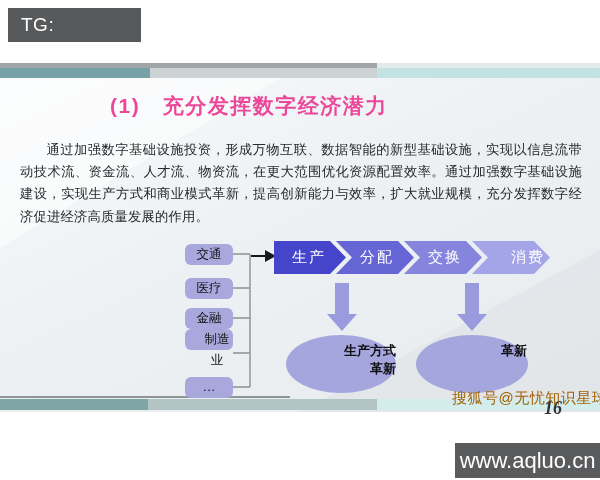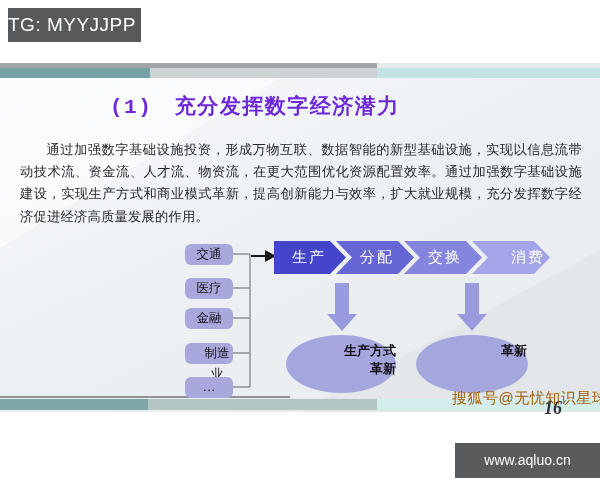--- a/index.html
+++ b/index.html
@@ -10,21 +10,21 @@
     background:#ffffff;
     font-family:"Liberation Sans", sans-serif;
     overflow:hidden;
   }
   .abs { position:absolute; }
 
   
   .tg-badge {
     left:8px; top:8px; width:133px; height:34px;
     background:#58595b; color:#fff;
-    font-size:19px; line-height:34px; 
+    font-size:19px; line-height:34px; padding-left:13px;
     letter-spacing:0.5px;
   }
 
   
   .slide {
     left:0; top:63px; width:600px; height:349px;
     background:linear-gradient(155deg,#f8fafb 0%,#eef1f4 45%,#e7ebee 100%);
   }
   .poly1 { left:0; top:78px; width:280px; height:200px;
     background:rgba(255,255,255,0.55);
@@ -40,23 +40,23 @@
   .ts2a { left:0;   top:68px;  width:150px; height:10px; background:#76a1a7; }
   .ts2b { left:150px;top:68px; width:227px; height:10px; background:#cdd3d5; }
   .ts2c { left:377px;top:68px; width:223px; height:10px; background:#c3e3e3; }
   .bs0  { left:0;   top:396px; width:290px; height:2px;  background:#8f9597; }
   .bs1  { left:0;   top:399px; width:148px; height:11px; background:#7ea6a6; }
   .bs2  { left:148px;top:399px; width:229px; height:11px; background:#b2c4c4; }
   .bs3  { left:377px;top:399px; width:223px; height:11px; background:#d3eded; }
 
   .slide-title {
     left:110px; top:92px; width:420px;
-    color:#6d28d9; font-size:21px; font-weight:bold;
+    color:#ec4899; font-size:21px; font-weight:bold;
     letter-spacing:1.5px;
-    font-family:Liberation Mono, monospace;
+    font-family:Liberation Sans, sans-serif;
   }
   .slide-paragraph {
     left:20px; top:139px; width:562px;
     font-family:"Liberation Serif", serif;
     font-size:13.3px; line-height:22.2px;
     color:#26292d; text-align:justify; text-indent:2em;
     letter-spacing:0.2px;
   }
 
   
@@ -88,21 +88,21 @@
   }
   .page-number {
     left:544px; top:398px;
     font-family:"Liberation Serif", serif;
     font-style:italic; font-weight:bold;
     font-size:18px; color:#2f3438;
   }
   .site-badge {
     left:455px; top:443px; width:145px; height:35px;
     background:#5a5b5d; color:#fff;
-    font-size:14px; line-height:35px; text-align:center;
+    font-size:22px; line-height:35px; text-align:center;
   }
 
   svg.diagram { position:absolute; left:0; top:0; pointer-events:none; }
 </style>
 </head>
 <body>
 
 <div class="abs tg-badge">TG: MYYJJPP</div>
 
 <div class="abs slide">
@@ -135,21 +135,21 @@
   <polygon points="472,241 534,241 550,257.5 534,274 472,274 488,257.5" fill="#a4a4e8"></polygon>
   <polygon points="335,283 349,283 349,314 357,314 342,331 327,314 335,314" fill="#9a9ade"></polygon>
   <polygon points="465,283 479,283 479,314 487,314 472,331 457,314 465,314" fill="#9a9ade"></polygon>
   <ellipse cx="341" cy="364" rx="55" ry="29" fill="#a6a6de"></ellipse>
   <ellipse cx="472" cy="364" rx="56" ry="29" fill="#a6a6de"></ellipse>
 </svg>
 
 <div class="abs sector-box" style="top:244px;">交通</div>
 <div class="abs sector-box" style="top:278px;">医疗</div>
 <div class="abs sector-box" style="top:308px;">金融</div>
-<div class="abs sector-box" style="top:343px;padding-left:16px;">制造业</div>
+<div class="abs sector-box" style="top:329px;padding-left:16px;">制造业</div>
 <div class="abs sector-box" style="top:377px;">…</div>
 
 <div class="abs chain-label" style="left:277px;">生产</div>
 <div class="abs chain-label" style="left:345px;">分配</div>
 <div class="abs chain-label" style="left:413px;">交换</div>
 <div class="abs chain-label" style="left:481px;text-align:right;">消费</div>
 
 <div class="abs outcome-label" style="left:286px;">
   <div>生产方式</div>
   <div>革新</div>

